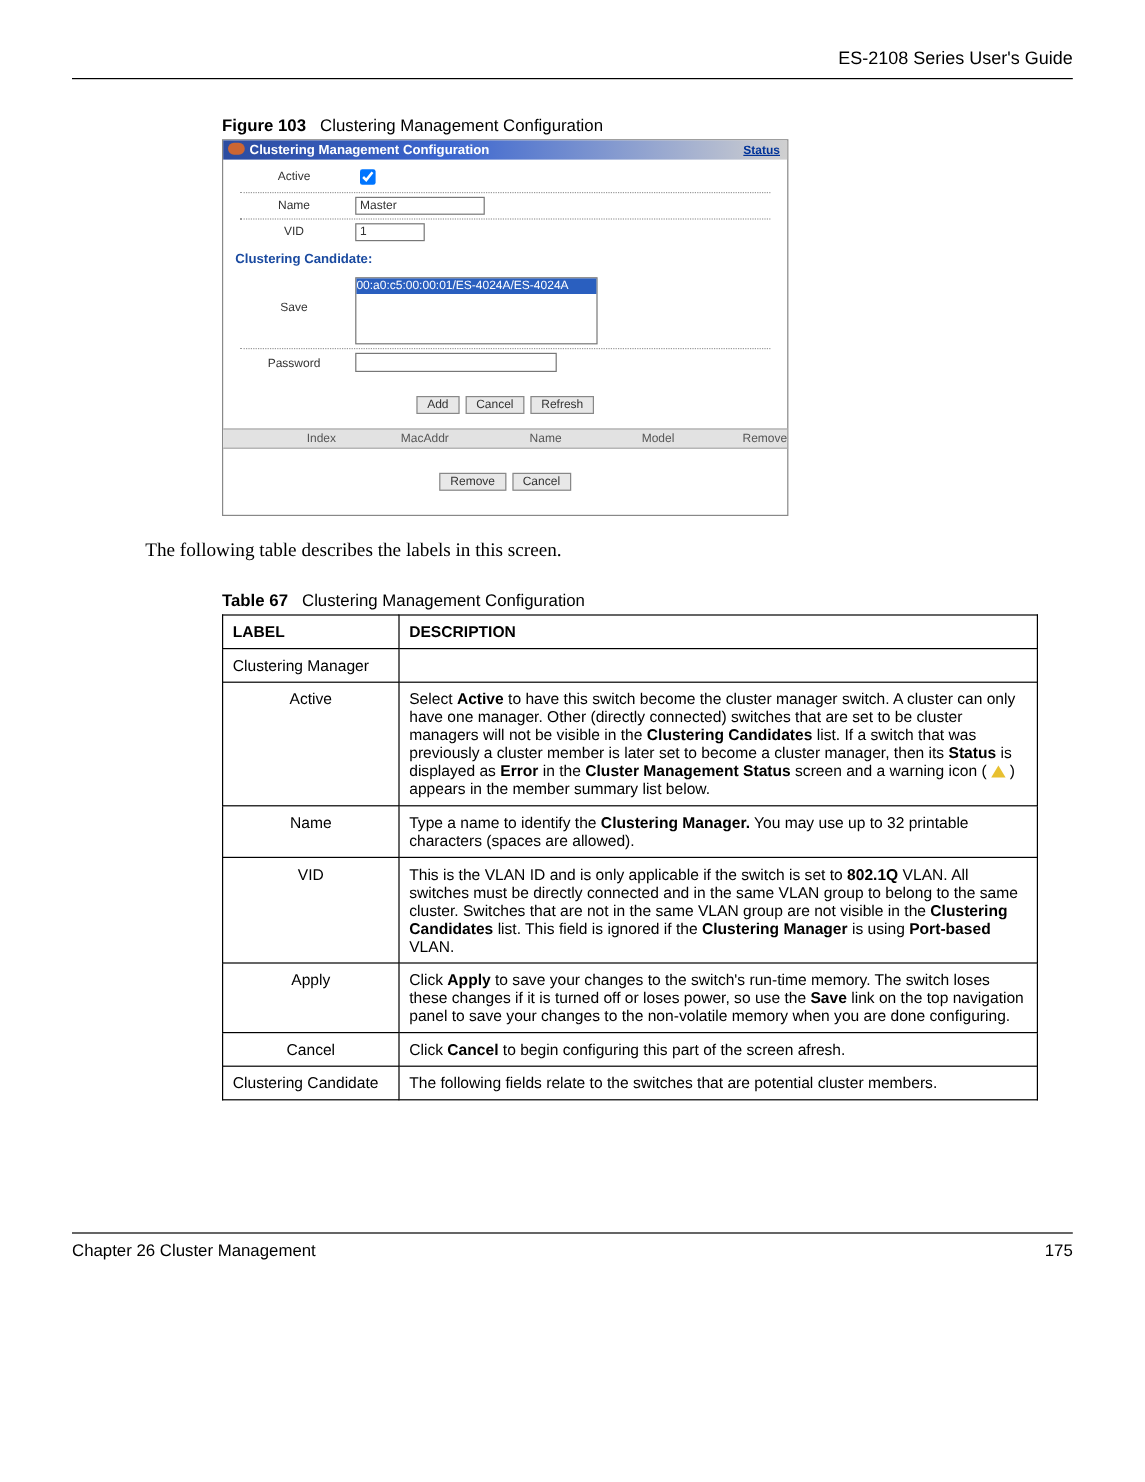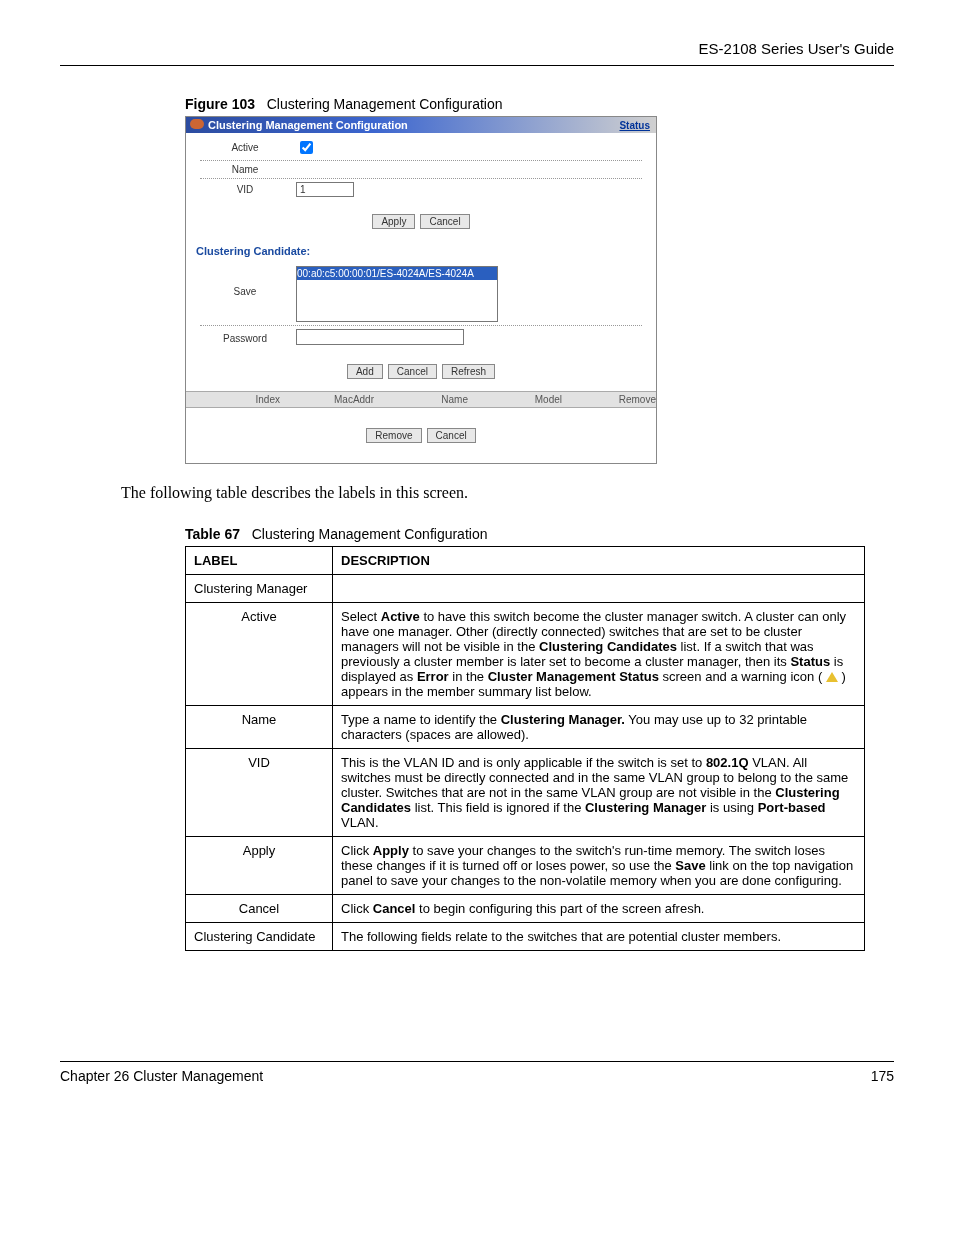--- a/index.html
+++ b/index.html
@@ -193,29 +193,26 @@
     <span>Clustering Management Configuration</span>
     <span class="status-link">Status</span>
   </div>
   <div class="form-area">
     <div class="form-row">
       <div class="lbl">Active</div>
       <div class="val"><input type="checkbox" checked="" style=""></div>
     </div>
     <div class="form-row">
       <div class="lbl">Name</div>
+      <div class="val"><span class="fake-input" style="width:100px">Master</span></div>
     </div>
     <div class="form-row">
       <div class="lbl">VID</div>
       <div class="val"><span class="fake-input" style="width:50px">1</span></div>
     </div>
-  </div>
-  <div class="btn-row">
-    <span class="fake-btn">Apply</span>
-    <span class="fake-btn">Cancel</span>
   </div>
 
   <div class="section-label">Clustering Candidate:</div>
   <div class="form-area">
     <div class="form-row" style="align-items:flex-start;">
       <div class="lbl" style="padding-top:20px">Save</div>
       <div class="val">
         <div class="fake-listbox">
           <div class="item">00:a0:c5:00:00:01/ES-4024A/ES-4024A</div>
         </div>

